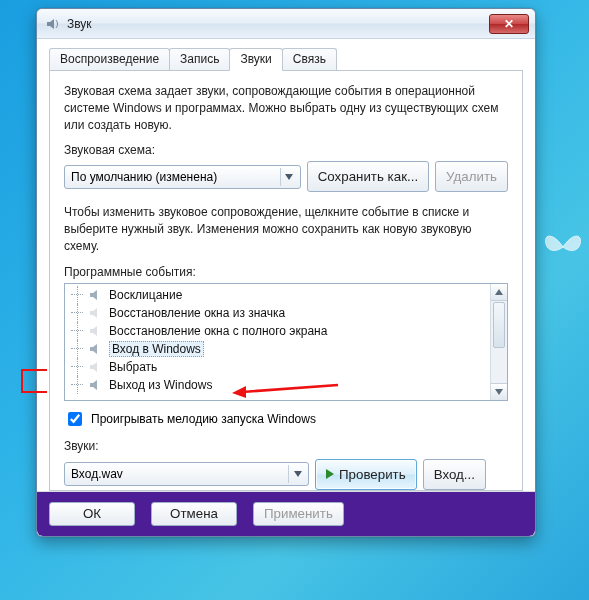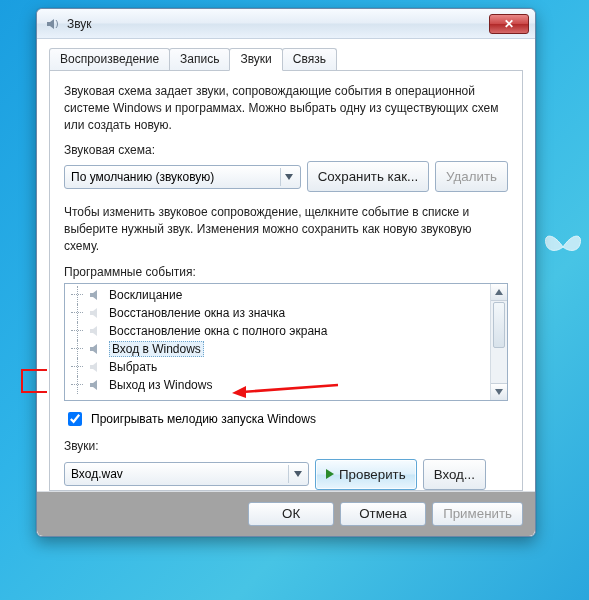--- a/index.html
+++ b/index.html
@@ -136,23 +136,23 @@
   .titem .tw { position:absolute; left:0; top:8px; width:12px; border-top:1px dotted #9aa6b2;}
   .spk { width:14px; height:14px; margin-right:6px; opacity:.7;}
   .spk.off { opacity:.25; }
   .titem.selected span.txt { background:#e5f1fb; border:1px dotted #6fa6cd; padding:0 2px; }
   .titem span.txt { color:#111; }
   .chkrow { margin-top:8px; display:flex; align-items:center; gap:6px;}
   .chkrow input { width:14px; height:14px;}
   .soundsrow { margin-top:6px; display:flex; align-items:center; gap:6px;}
   .soundsrow .combo { flex:1; max-width:245px;}
   .dlg-buttons {
-    display:flex; justify-content:flex-end; gap:6px;
+    display:flex; gap:16px;
     padding:10px 4px 2px 4px;
-    background:#a3a3a3;
+    background:#4c1d95;
     border-top:1px solid #dadee3;
     margin: 0 -12px -10px -12px;
     padding: 10px 12px;
     border-radius:0 0 6px 6px;
   }
   .dlg-buttons .btn { min-width:86px; height:24px;}
   
   .ann-box {
     position:absolute;
     border:2px solid #e11;
@@ -202,21 +202,21 @@
       <div class="tab active">Звуки</div>
       <div class="tab">Связь</div>
     </div>
 
     <div class="content">
       <p class="desc">Звуковая схема задает звуки, сопровождающие события в операционной системе Windows и программах. Можно выбрать одну из существующих схем или создать новую.</p>
 
       <div class="lbl">Звуковая схема:</div>
       <div class="row">
         <div class="combo">
-          <span>По умолчанию (звуковую)</span>
+          <span>По умолчанию (изменена)</span>
           <span class="arrow">
             <svg width="8" height="6">
                 <path d="M0 0h8L4 6z" fill="#4a5a6a"></path>
               </svg>
           </span>
         </div>
         <button class="btn">Сохранить как...</button>
         <button class="btn disabled">Удалить</button>
       </div>
 

